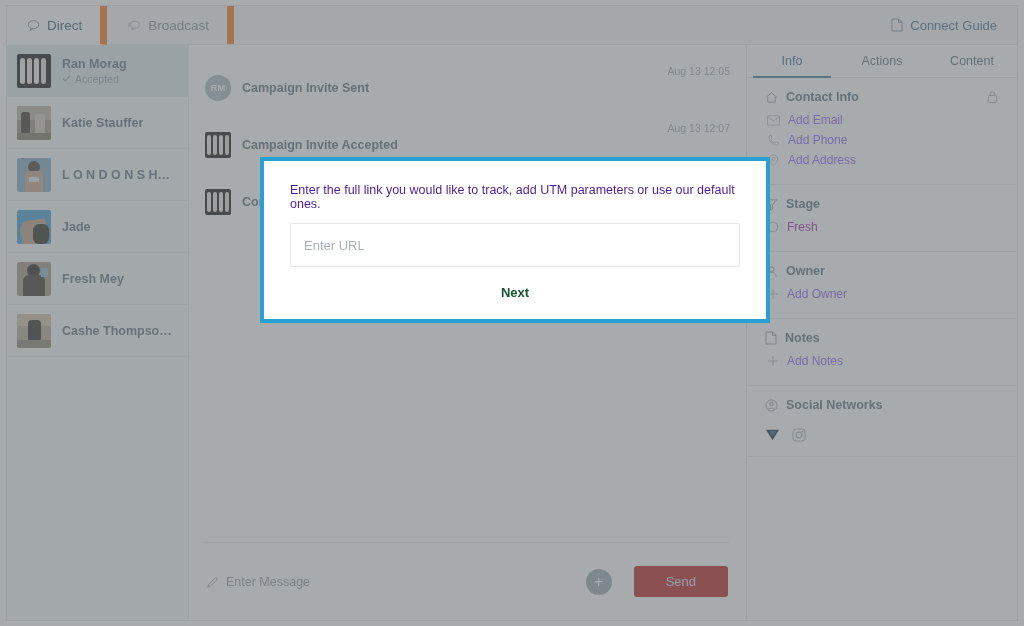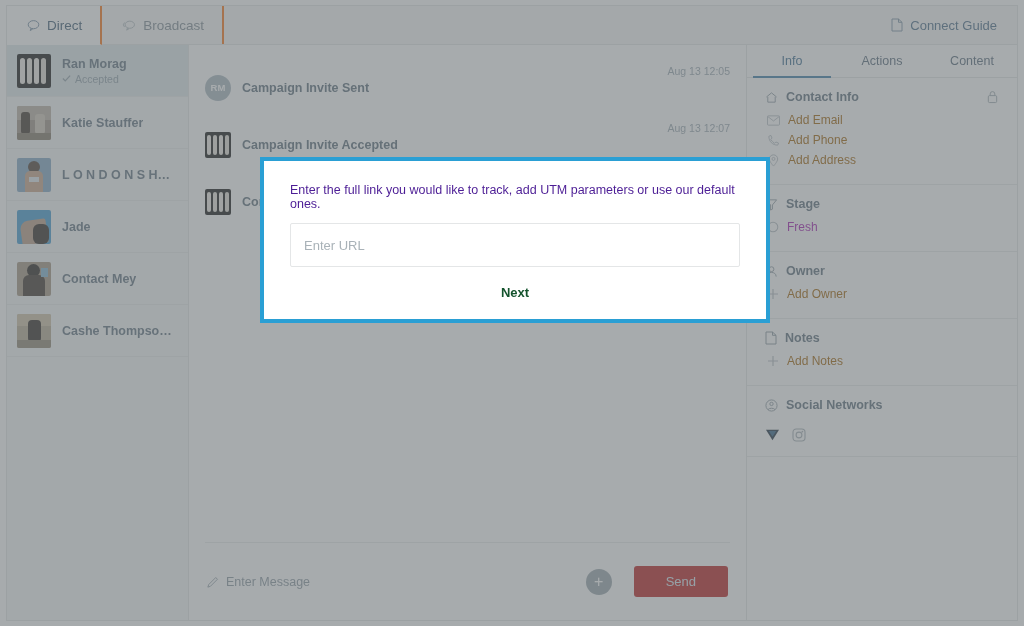--- a/index.html
+++ b/index.html
@@ -38,21 +38,21 @@
     display: flex;
     align-items: stretch;
     position: relative;
   }
   .top-tab {
     display: flex; align-items: center; gap: 7px;
     padding: 0 18px 0 20px;
     font-size: 13.5px;
     color: #7f8b94;
     cursor: pointer;
-    border-right: 2px solid #f97316;
+    border-right: 7px solid #f97316;
   }
   .top-tab.active {
     background: #ffffff;
     color: #3c5a73;
     border-bottom: 1px solid #ffffff;
     margin-bottom: -1px;
   }
   .top-tab .ic { display: inline-flex; opacity: .85; }
   .connect-guide {
     margin-left: auto;
@@ -208,21 +208,21 @@
     border-bottom: 1px solid #e8eaea;
   }
   .r-head {
     display: flex; align-items: center; gap: 8px;
     font-size: 12.5px; font-weight: bold; color: #5c6e7c;
     margin-bottom: 6px;
   }
   .r-head .lock { margin-left: auto; }
   .r-row {
     display: flex; align-items: center; gap: 8px;
-    font-size: 12px; color: #a16207;
+    font-size: 12px; color: #8b5cf6;
     padding: 3px 0 3px 2px;
     cursor: pointer;
   }
   .r-row.val { color: #a21caf; }
   .r-socials { display: flex; align-items: center; gap: 12px; padding-top: 10px; }
   .r-fill { flex: 1 1 auto; }
 
   svg { display: block; }
 
   
@@ -375,21 +375,21 @@
           </div>
         </div>
 
         <div class="contact">
           <div class="avatar" style="background:#a2937f;">
             <i style="left:10px;top:2px;width:13px;height:13px;background:#241f1b;border-radius:50%;"></i>
             <i style="left:6px;top:13px;width:22px;height:21px;background:#3a3129;border-radius:6px 6px 0 0;"></i>
             <i style="left:24px;top:6px;width:7px;height:9px;background:#7fb4d2;"></i>
           </div>
           <div class="c-text">
-            <div class="c-name">Contact Mey</div>
+            <div class="c-name">Fresh Mey</div>
           </div>
         </div>
 
         <div class="contact">
           <div class="avatar" style="background:#b5a88f;">
             <i style="left:0;top:0;width:34px;height:12px;background:#cdbfa3;"></i>
             <i style="left:11px;top:6px;width:13px;height:22px;background:#2b2520;border-radius:4px;"></i>
             <i style="left:0;top:26px;width:34px;height:8px;background:#8f8471;"></i>
           </div>
           <div class="c-text">

